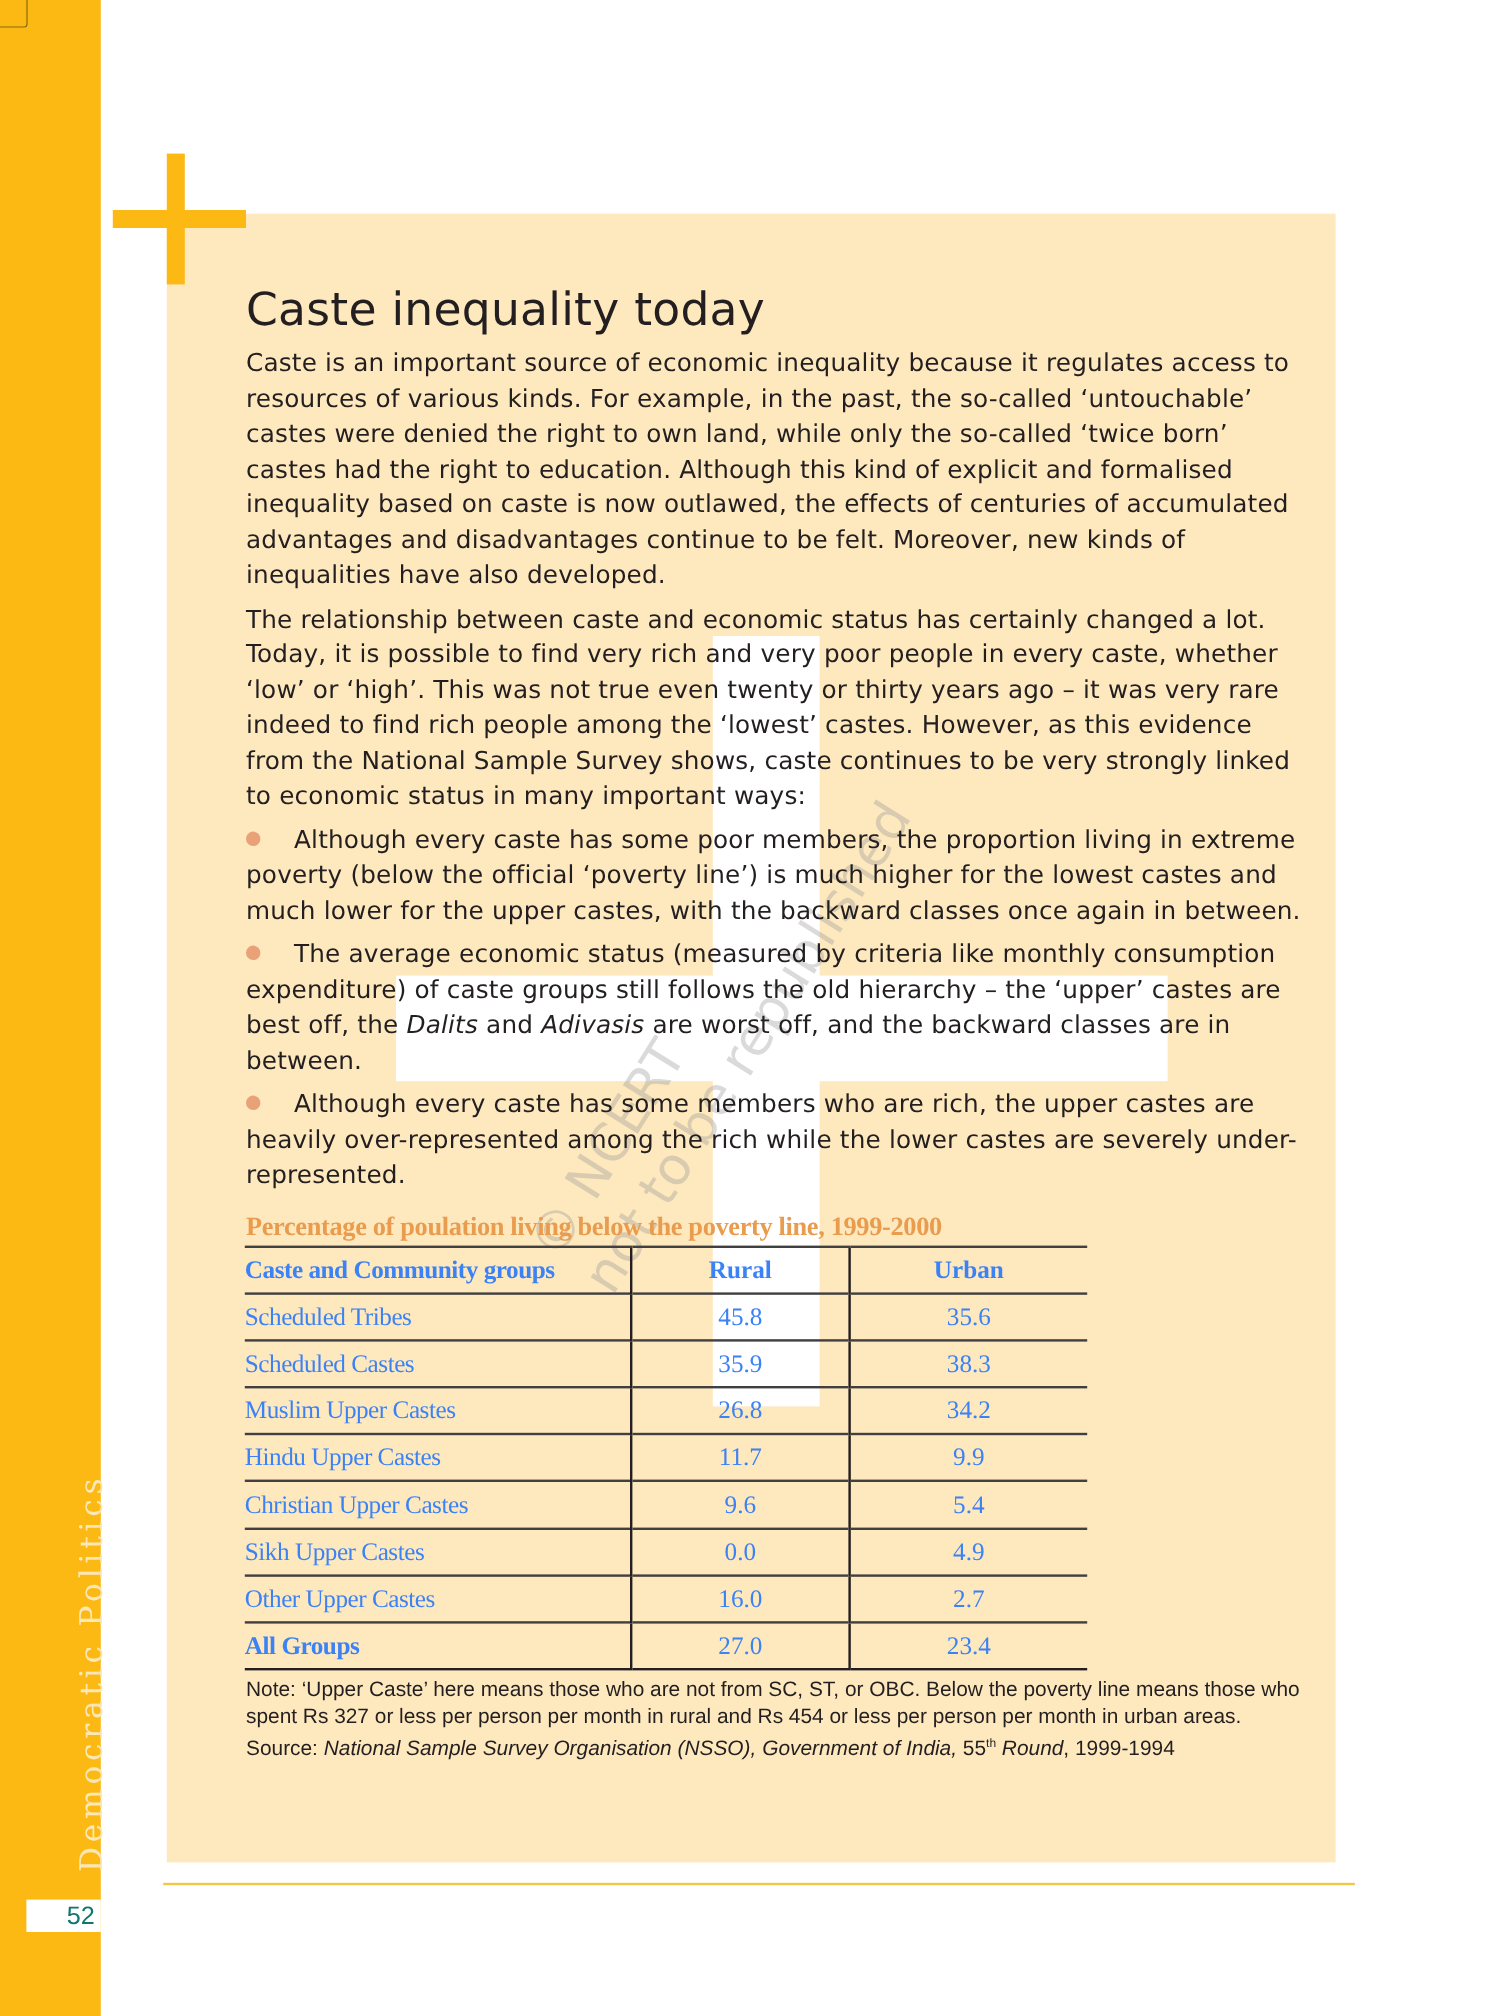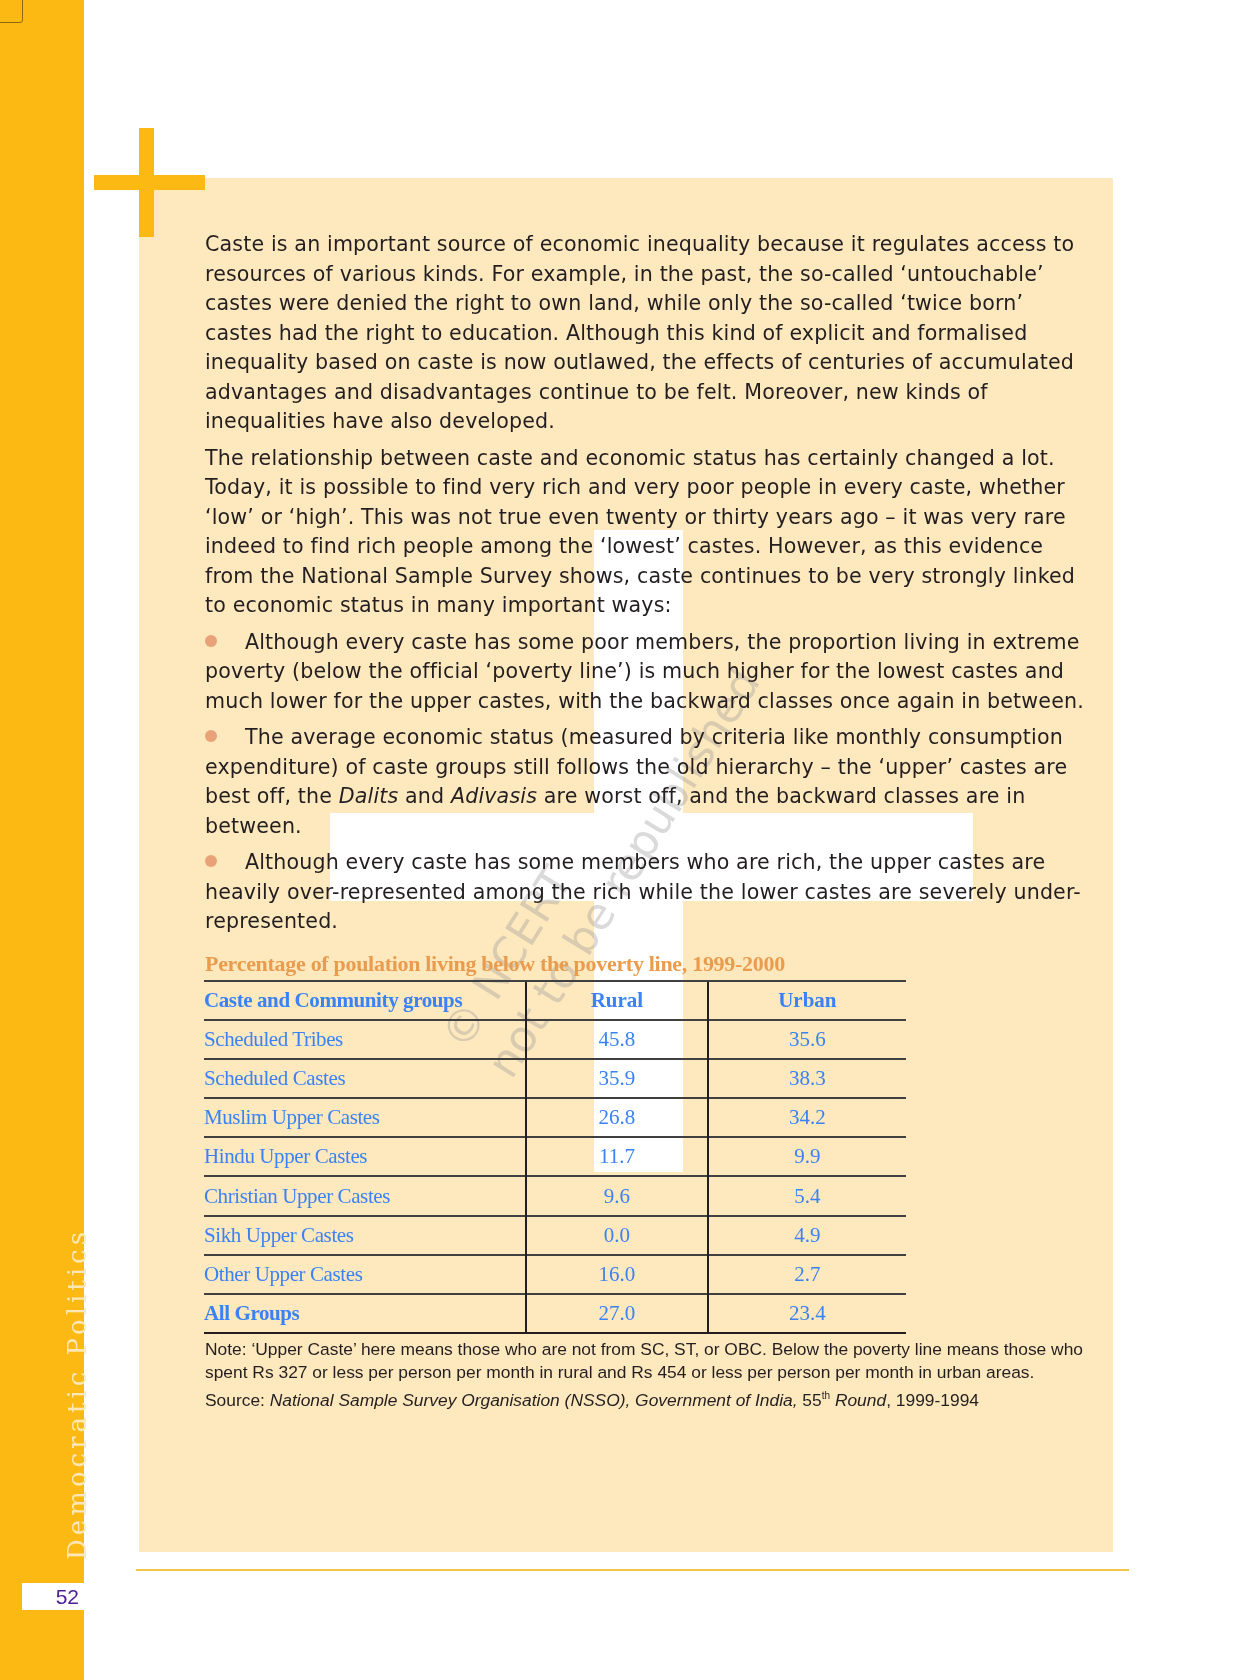--- a/index.html
+++ b/index.html
@@ -8,21 +8,21 @@
 
   .sidebar { position: absolute; left: 0; top: 0; width: 84px; height: 1680px; background: #FDB913; }
   .corner-box { position: absolute; left: -2px; top: -2px; width: 25px; height: 25px; border: 1px solid #8a6a10; border-radius: 0 0 3px 0; }
   .side-title {
     position: absolute; left: 62px; top: 1560px;
     transform: rotate(-90deg); transform-origin: left top;
     font-family: "DejaVu Serif", serif; font-size: 26px; letter-spacing: 4px;
     color: #FCE7B5; white-space: nowrap;
   }
   .page-num-box { position: absolute; left: 22px; top: 1583px; width: 62px; height: 27px; background: #ffffff;
-    font-family: "Liberation Sans", sans-serif; font-size: 21px; text-align: right; padding-right: 5px; line-height: 27px; color: #4c1d95; }
+    font-family: "Liberation Sans", sans-serif; font-size: 21px; text-align: right; padding-right: 5px; line-height: 27px; color: #0f766e; }
 
   .plus-h { position: absolute; left: 94px; top: 175px; width: 111px; height: 15px; background: #FDB913; z-index: 3; }
   .plus-v { position: absolute; left: 139px; top: 128px; width: 15px; height: 109px; background: #FDB913; z-index: 3; }
 
   .box { position: absolute; left: 139px; top: 178px; width: 974px; height: 1374px; background: #FEE8BE; z-index: 1; }
   .wm-v { position: absolute; left: 594px; top: 530px; width: 89px; height: 642px; background: #ffffff; z-index: 2; }
   .wm-h { position: absolute; left: 330px; top: 813px; width: 643px; height: 88px; background: #ffffff; z-index: 2; }
   .wm-text {
     position: absolute; left: 430px; top: 1030px; z-index: 4;
     transform: rotate(-58deg); transform-origin: left top;
@@ -67,20 +67,21 @@
 
 <div class="box"></div>
 <div class="wm-v"></div>
 <div class="wm-h"></div>
 <div class="wm-text">
   <div>© NCERT</div>
   <div>not to be republished</div>
 </div>
 
 <div class="content">
+  <h1 class="heading">Caste inequality today</h1>
   <p class="para">Caste is an important source of economic inequality because it regulates access to resources of various kinds.  For example, in the past, the so-called ‘untouchable’ castes were denied the right to own land, while only the so-called ‘twice born’ castes had the right to education.  Although this kind of explicit and formalised inequality based on caste is now outlawed, the effects of centuries of accumulated advantages and disadvantages continue to be felt.  Moreover, new kinds of inequalities have also developed.</p>
   <p class="para">The relationship between caste and economic status has certainly changed a lot. Today, it is possible to find very rich and very poor people in every caste, whether ‘low’ or ‘high’.  This was not true even twenty or thirty years ago – it was very rare indeed to find rich people among the ‘lowest’ castes. However, as this evidence from the National Sample Survey shows, caste continues to be very strongly linked to economic status in many important ways:</p>
 
   <p class="bullet">
     <span class="dot"></span><span>Although every caste has some poor members, the proportion living in extreme poverty (below the official ‘poverty line’) is much higher for the lowest castes and much lower for the upper castes, with the backward classes once again in between.</span>
   </p>
   <p class="bullet">
     <span class="dot"></span><span>The average economic status (measured by criteria like monthly consumption expenditure) of caste groups still follows the old hierarchy – the ‘upper’ castes are best off, the </span><i>Dalits</i><span> and </span><i>Adivasis</i><span> are worst off, and the backward classes are in between.</span>
   </p>
   <p class="bullet">

